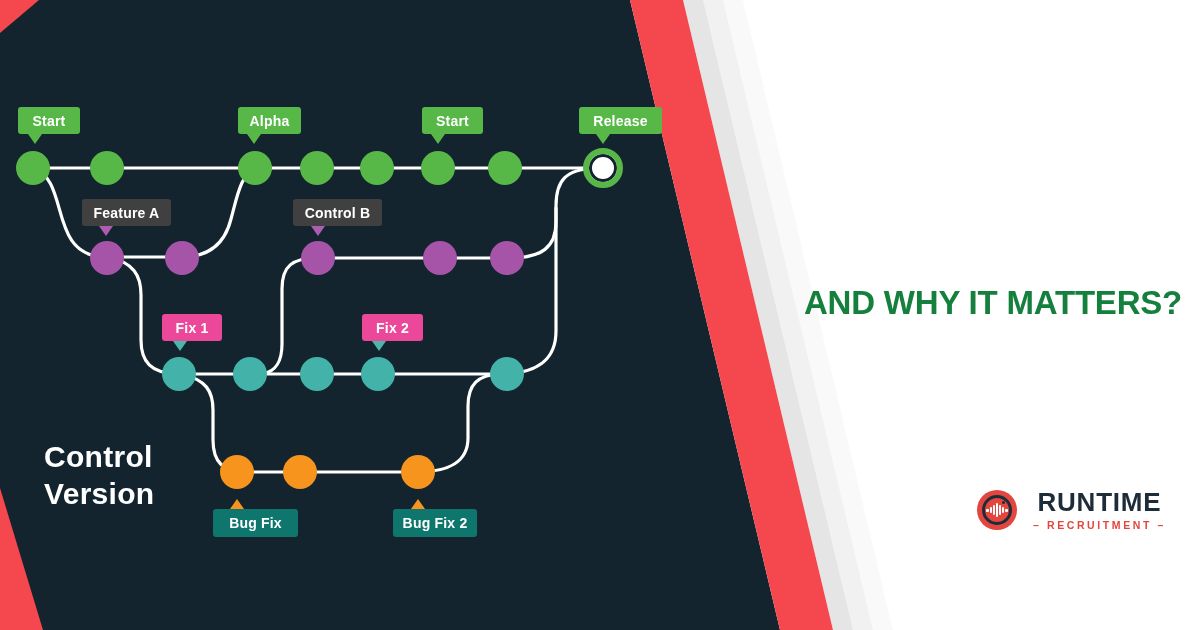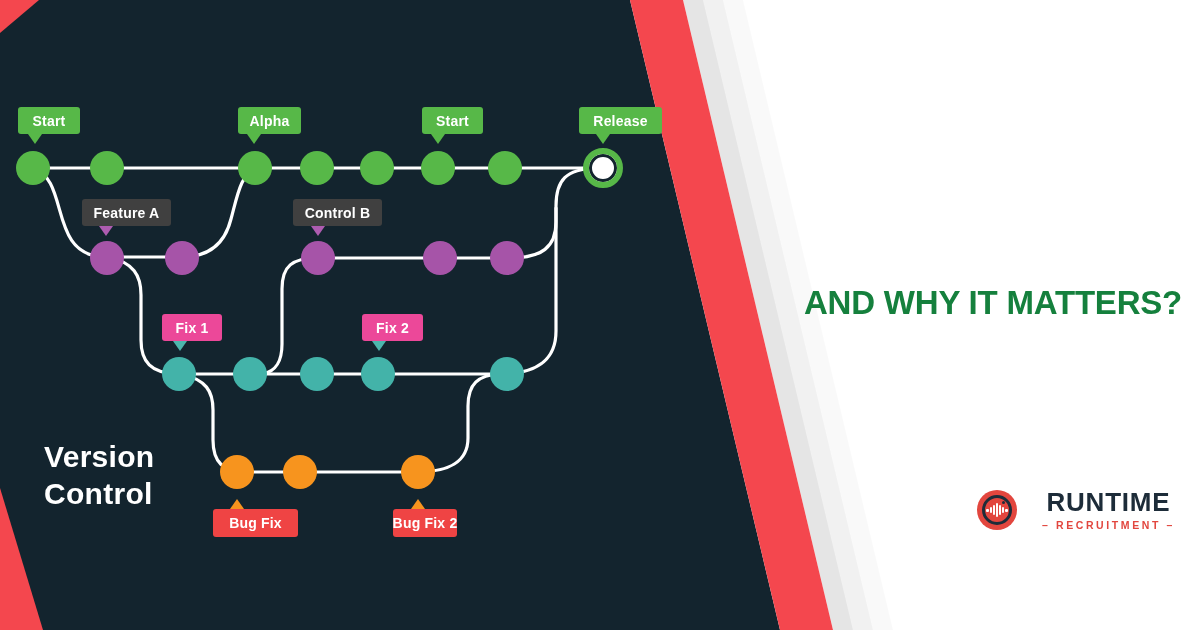--- a/index.html
+++ b/index.html
@@ -34,21 +34,21 @@
 
   
   .badge{
     position:absolute;height:27px;display:flex;align-items:center;justify-content:center;
     color:#fff;font-weight:bold;font-size:14px;letter-spacing:.2px;border-radius:3px;
     white-space:nowrap;
   }
   .b-green{background:#57b848}
   .b-purple{background:#404040}
   .b-teal{background:#ec4899}
-  .b-orange{background:#ef4444}
+  .b-orange{background:#0f766e}
   .tail{position:absolute;width:0;height:0;border-left:7px solid transparent;border-right:7px solid transparent}
   .tail-down{top:100%;border-top:10px solid}
   .b-green  .tail-down{border-top-color:#57b848}
   .b-purple .tail-down{border-top-color:#ae5cb0}
   .b-teal   .tail-down{border-top-color:#4cb6ad}
   .tail-up{bottom:100%;border-bottom:10px solid #f7941e}
 
   
   .caption{
     position:absolute;left:44px;top:438px;color:#ffffff;
@@ -57,21 +57,21 @@
 
   
   .title{
     position:absolute;left:793px;top:283px;width:400px;text-align:center;
     font-weight:bold;font-size:33px;line-height:39px;color:#2d2d2d;
     letter-spacing:-.2px;white-space:nowrap;
   }
   .title .red-line{color:#15803d}
 
   
-  .logo{position:absolute;left:977px;top:489px;display:flex;align-items:center;gap:25px}
+  .logo{position:absolute;left:977px;top:489px;display:flex;align-items:center;gap:16px}
   .logo-icon{
     position:relative;width:40px;height:40px;border-radius:50%;background:#e2463e;
     display:flex;align-items:center;justify-content:center;
   }
   .logo-icon-ring{
     position:relative;width:24px;height:24px;border-radius:50%;border:3px solid #1d2c39;
     background:#e2463e;display:flex;align-items:center;justify-content:center;gap:1px;
   }
   .wave-bar{background:#ffffff;width:2px;border-radius:1px}
   .wave-stub{background:#ffffff;width:3px;height:3px;border-radius:1px}
@@ -161,28 +161,28 @@
   <span class="tail tail-down" style="left:11px"></span>
 </div>
 <div class="badge b-teal" style="left:362px;top:314px;width:61px">
   <span>Fix 2</span>
   <span class="tail tail-down" style="left:10px"></span>
 </div>
 <div class="badge b-orange" style="left:213px;top:509px;width:85px;height:28px">
   <span>Bug Fix</span>
   <span class="tail tail-up" style="left:17px"></span>
 </div>
-<div class="badge b-orange" style="left:393px;top:509px;width:64px;height:28px">
+<div class="badge b-orange" style="left:393px;top:509px;width:84px;height:28px">
   <span>Bug Fix 2</span>
   <span class="tail tail-up" style="left:18px"></span>
 </div>
 
 <div class="caption">
+  <div>Control</div>
   <div>Version</div>
-  <div>Control</div>
 </div>
 
 <div class="title">
   <div class="red-line">AND WHY IT MATTERS?</div>
 </div>
 
 <div class="logo">
   <div class="logo-icon">
     <div class="logo-icon-ring">
       <span class="wave-stub"></span>

